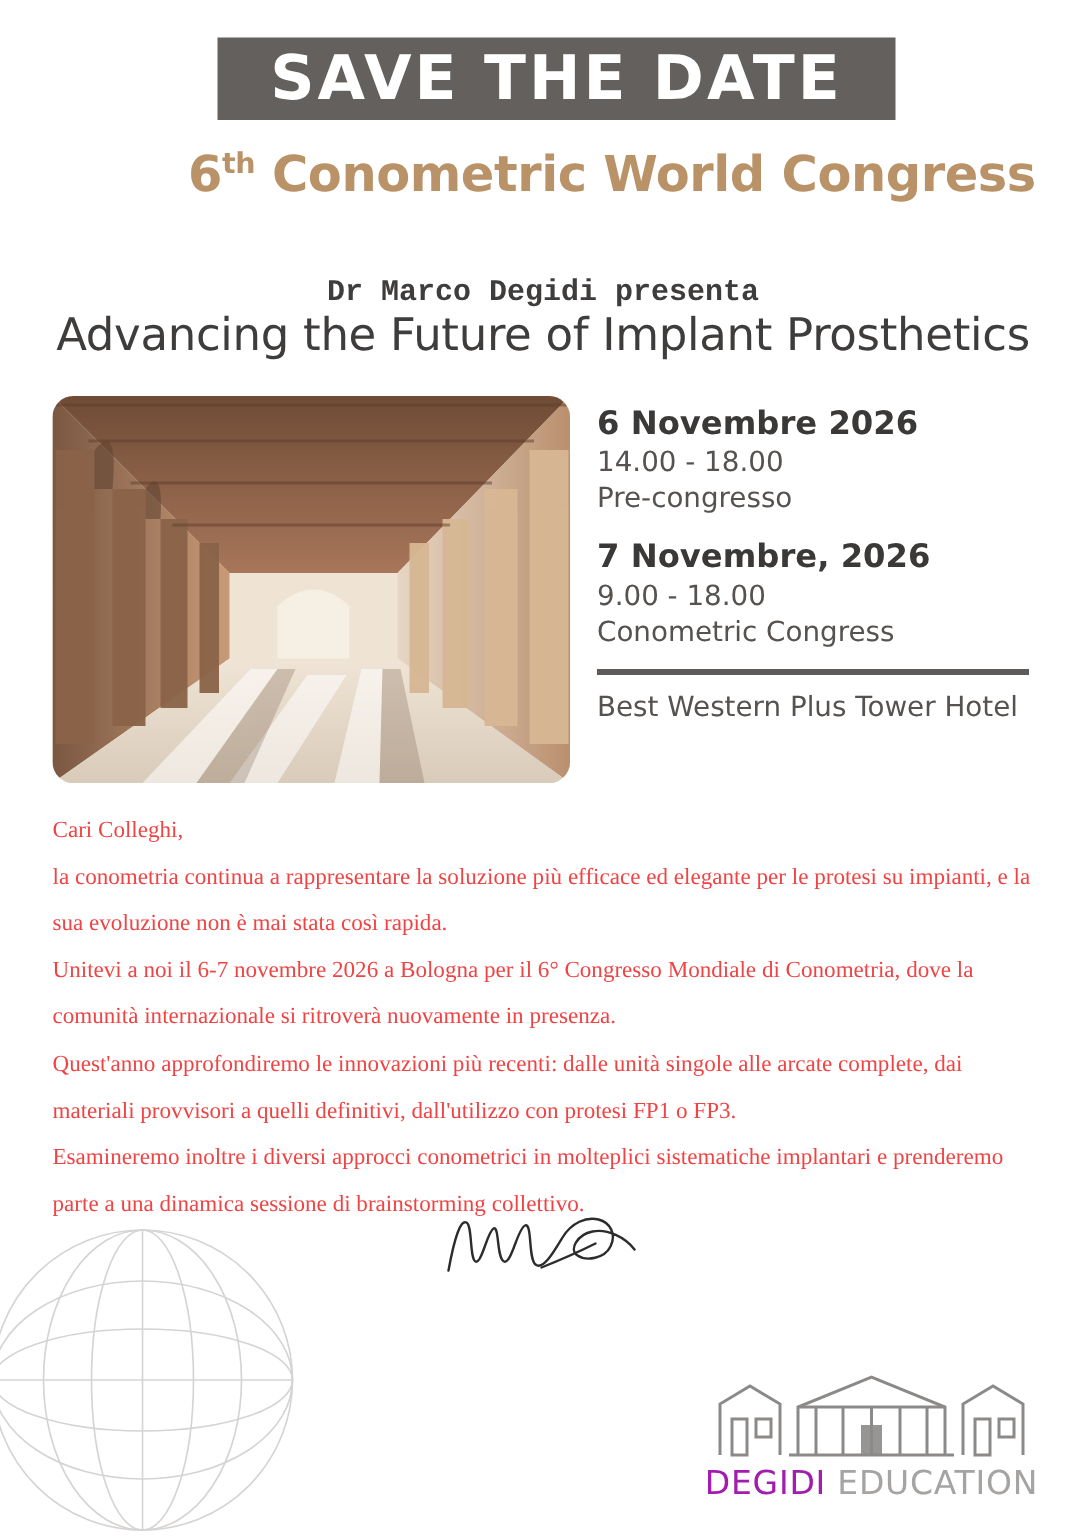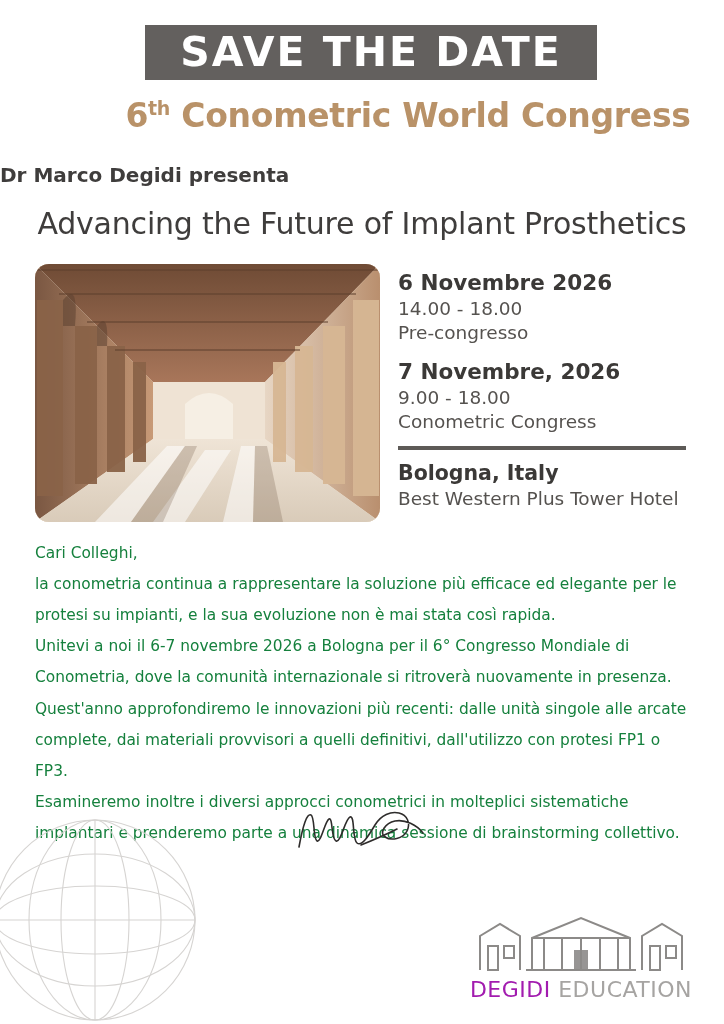--- a/index.html
+++ b/index.html
@@ -61,26 +61,27 @@
   .congress-title .sup {
     font-size: 19px;
     vertical-align: super;
     font-weight: bold;
   }
 
   
   .presenter {
     position: absolute;
     left: 0;
-    top: 163px;
-    width: 724px;
-    text-align: left;
+    top: 184px;
+    width: 724px;
+    text-align: center;
     font-size: 20px;
     font-weight: bold;
     color: #3f3d3c;
+    font-family: Liberation Mono, monospace;
   }
   .subtitle {
     position: absolute;
     left: 0;
     top: 206px;
     width: 724px;
     text-align: center;
     font-size: 30px;
     font-weight: normal;
     color: #3f3d3c;
@@ -133,23 +134,24 @@
     line-height: 1.3;
     color: #3b3937;
   }
 
   
   .letter {
     position: absolute;
     left: 35px;
     top: 538px;
     width: 660px;
-    color: #15803d;
+    color: #ef4444;
     font-size: 15.4px;
     line-height: 2.02;
+    font-family: Liberation Serif, serif;
   }
   .letter p {
     margin: 0;
   }
 
   
   .signature {
     position: absolute;
     left: 295px;
     top: 805px;
@@ -284,21 +286,20 @@
 
   <div class="info">
     <div class="date">6 Novembre 2026</div>
     <div class="line">14.00 - 18.00</div>
     <div class="line">Pre-congresso</div>
     <div class="gap"></div>
     <div class="date">7 Novembre, 2026</div>
     <div class="line">9.00 - 18.00</div>
     <div class="line">Conometric Congress</div>
     <div class="rule"></div>
-    <div class="place">Bologna, Italy</div>
     <div class="line">Best Western Plus Tower Hotel</div>
   </div>
 
   <div class="letter">
     <p>Cari Colleghi,</p>
     <p>la conometria continua a rappresentare la soluzione più efficace ed elegante per le protesi su impianti, e la sua evoluzione non è mai stata così rapida.</p>
     <p>Unitevi a noi il 6-7 novembre 2026 a Bologna per il 6° Congresso Mondiale di Conometria, dove la comunità internazionale si ritroverà nuovamente in presenza.</p>
     <p>Quest'anno approfondiremo le innovazioni più recenti: dalle unità singole alle arcate complete, dai materiali provvisori a quelli definitivi, dall'utilizzo con protesi FP1 o FP3.</p>
     <p>Esamineremo inoltre i diversi approcci conometrici in molteplici sistematiche implantari e prenderemo parte a una dinamica sessione di brainstorming collettivo.</p>
   </div>

